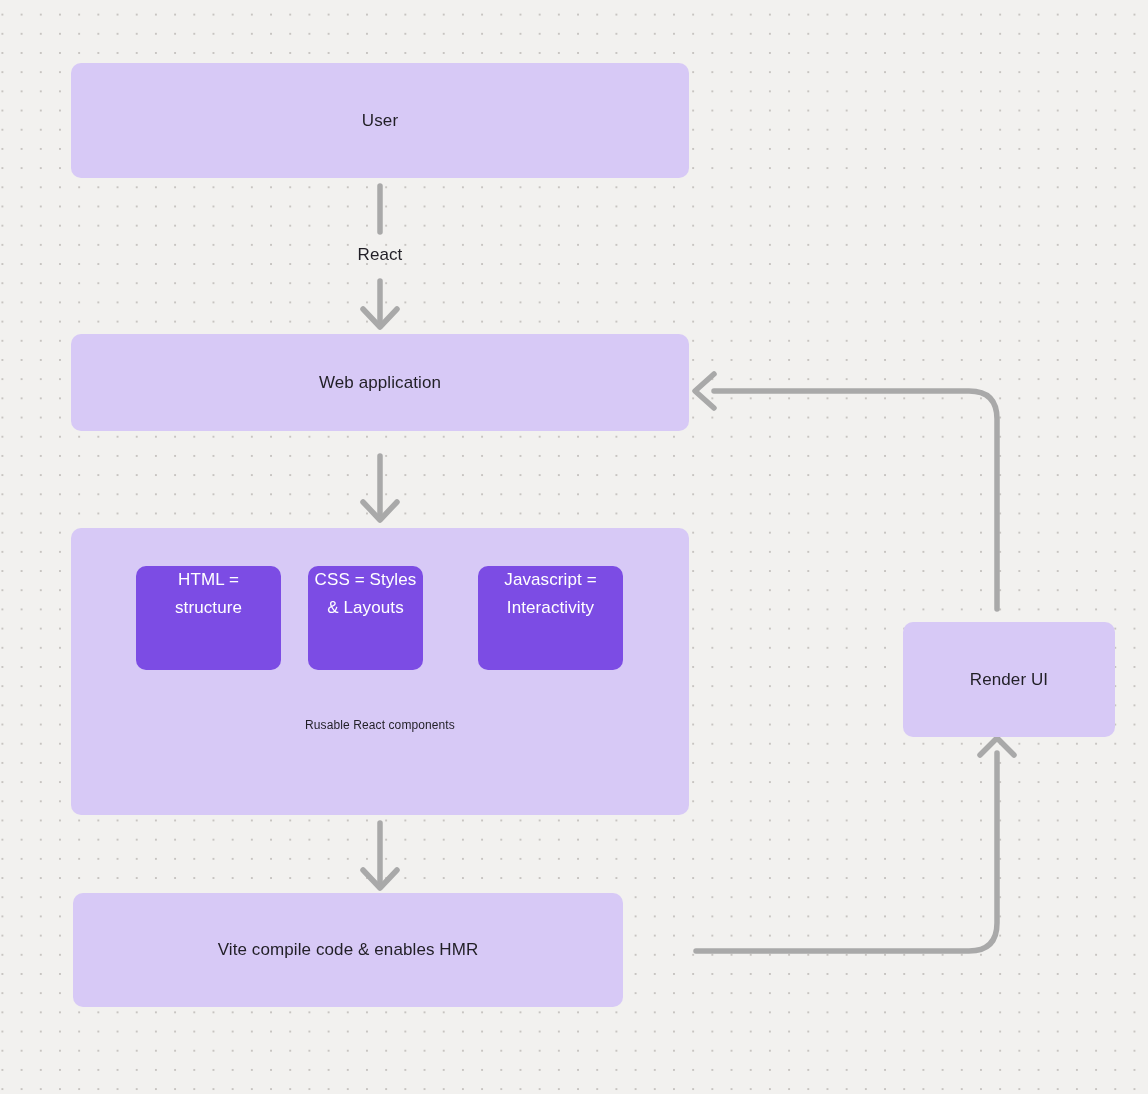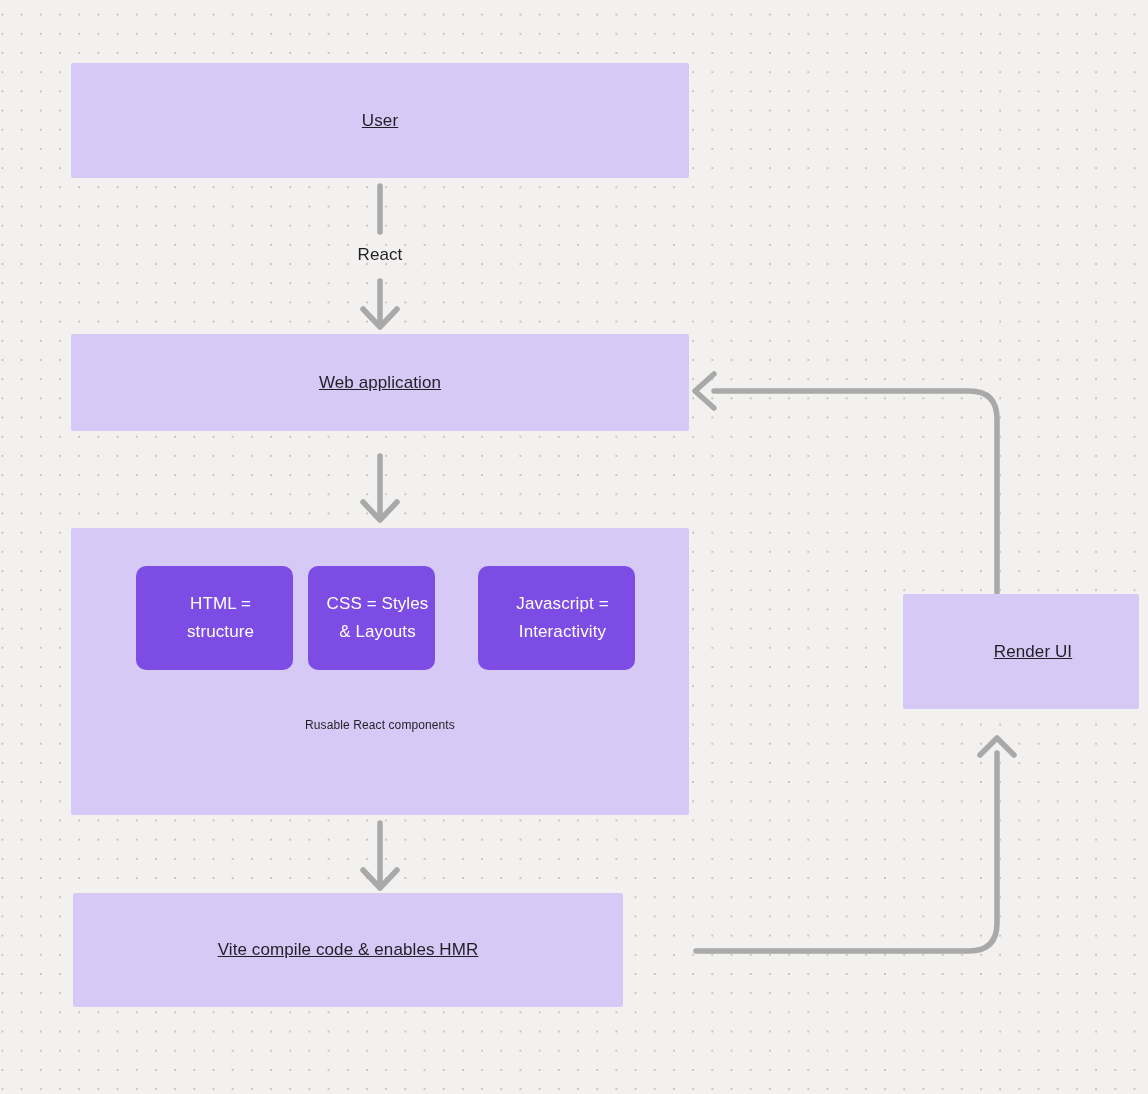--- a/index.html
+++ b/index.html
@@ -14,44 +14,41 @@
     height: 1094px;
     overflow: hidden;
     background-color: #f2f1ef;
     background-image: radial-gradient(circle, #c7c4c1 1.2px, transparent 1.45px);
     background-size: 19.2px 19.2px;
     background-position: 12px 5px;
   }
   .node {
     position: absolute;
     background: #d7c9f6;
-    border-radius: 2px;
+    border-radius: 10px;
     display: flex;
     align-items: center;
     justify-content: center;
     color: #211f26;
     font-size: 17px;
     font-weight: 500;
     letter-spacing: 0.1px;
-    text-decoration: underline;
   }
   .chip {
     position: absolute;
     background: #7c4ce4;
     border-radius: 10px;
     display: flex;
-    align-items: center;
     justify-content: center;
     color: #ffffff;
     font-size: 17px;
     font-weight: 500;
     line-height: 28px;
     text-align: center;
     white-space: pre-line;
-    padding-left: 12px;
   }
   .group-caption {
     position: absolute;
     left: 0;
     width: 100%;
     text-align: center;
     color: #211f26;
     font-size: 12px;
     font-weight: 500;
     letter-spacing: 0.1px;
@@ -131,17 +128,17 @@
 Interactivity</span>
     </div>
 
     <div class="group-caption" style="top:190px;">Rusable React components</div>
   </div>
 
   <div class="node" style="left:73px; top:893px; width:550px; height:114px;">
     <span>Vite compile code &amp; enables HMR</span>
   </div>
 
-  <div class="node" style="left:903px; top:594px; width:212px; height:115px;padding-left:24px;">
+  <div class="node" style="left:903px; top:622px; width:212px; height:115px;">
     <span>Render UI</span>
   </div>
 
 </div>
 
 </body></html>

